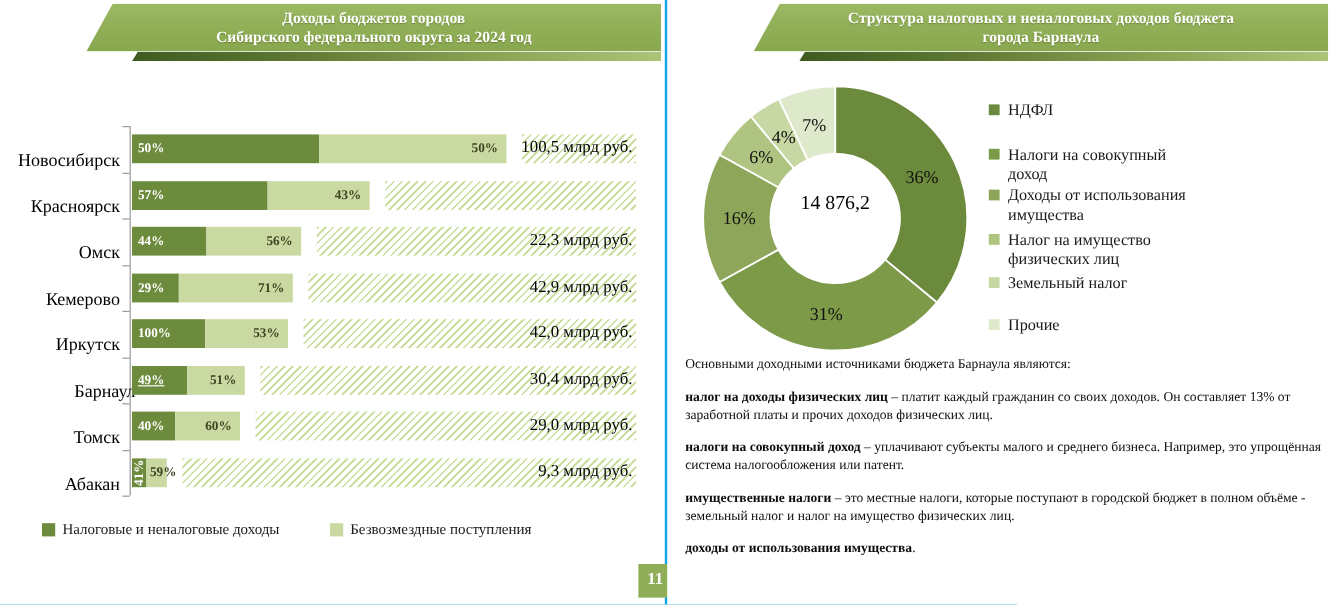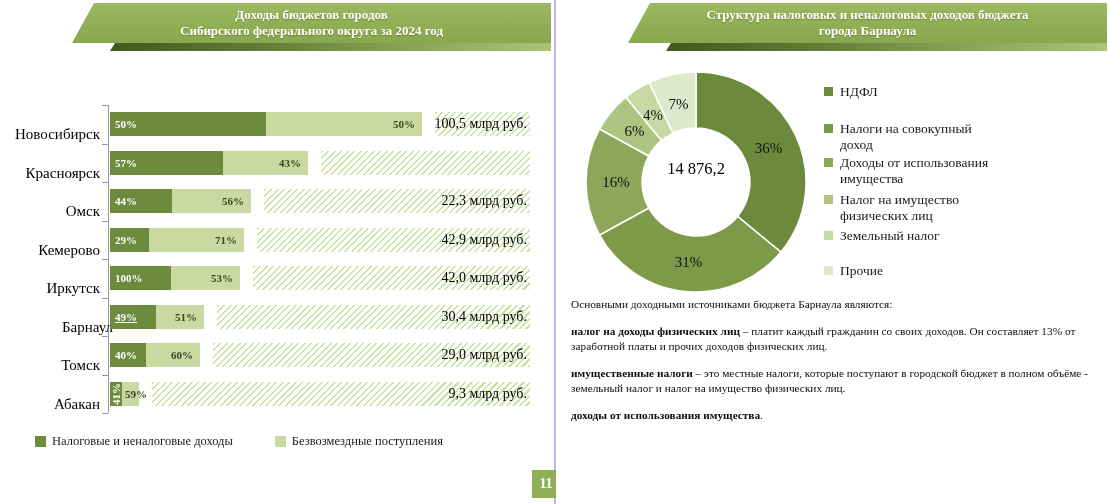--- a/index.html
+++ b/index.html
@@ -1,18 +1,18 @@
 <!DOCTYPE html>
 <html><head>
 <meta charset="utf-8">
 <style>
   * { margin:0; padding:0; box-sizing:border-box; }
   html,body { width:1110px; height:504px; background:#ffffff;
     font-family:"Liberation Serif","DejaVu Serif",serif; }
-  .canvas { position:relative; width:1110px; height:504px; background:#c4b5fd; overflow:hidden; }
+  .canvas { position:relative; width:1110px; height:504px; background:#0ea5e9; overflow:hidden; }
   .slide { position:absolute; top:0; width:554px; height:504px; background:#fff; }
   #slide-left { left:0; }
   #slide-right { left:556px; }
 
   
   .banner { position:absolute; top:3px; left:72px; width:479px; height:40px;
     background:linear-gradient(180deg,#9cb863 0%,#8fae55 55%,#88a74e 100%);
     clip-path:polygon(22px 0, 100% 0, 100% 100%, 0 100%);
     display:flex; flex-direction:column; justify-content:center; align-items:center; }
   .banner .t { color:#ffffff; font-weight:bold; font-size:13px; line-height:16px;
@@ -176,19 +176,20 @@
         <div class="lr-item" style="top: 121px; width: 182px;"><div class="sw" style="background: rgb(125, 154, 73);"></div><span>Налоги на совокупный доход</span></div>
         <div class="lr-item" style="top: 155px; width: 182px;"><div class="sw" style="background: rgb(142, 166, 90);"></div><span>Доходы от использования имущества</span></div>
         <div class="lr-item" style="top: 192px; width: 182px;"><div class="sw" style="background: rgb(175, 196, 129);"></div><span>Налог на имущество физических лиц</span></div>
         <div class="lr-item" style="top: 228px; width: 182px;"><div class="sw" style="background: rgb(200, 216, 164);"></div><span>Земельный налог</span></div>
         <div class="lr-item" style="top: 263px; width: 182px;"><div class="sw" style="background: rgb(222, 232, 202);"></div><span>Прочие</span></div>
       </div>
 
     <div id="text-block">
       <div class="para">Основными доходными источниками бюджета Барнаула являются:</div>
     <div class="para"><b>налог на доходы физических лиц</b><span> – платит каждый гражданин со своих доходов. Он составляет 13% от заработной платы и прочих доходов физических лиц.</span></div>
+        <div class="para"><b>налоги на совокупный доход</b><span> – уплачивают субъекты малого и среднего бизнеса. Например, это упрощённая система налогообложения или патент.</span></div>
         <div class="para"><b>имущественные налоги</b><span> – это местные налоги, которые поступают в городской бюджет в полном объёме  - земельный налог и налог на имущество  физических лиц.</span></div>
         <div class="para"><b>доходы от использования имущества</b><span>.</span></div>
       </div>
 
     <div class="page-box" id="page-right">12</div>
   </div>
 </div>
 
 </body></html>

